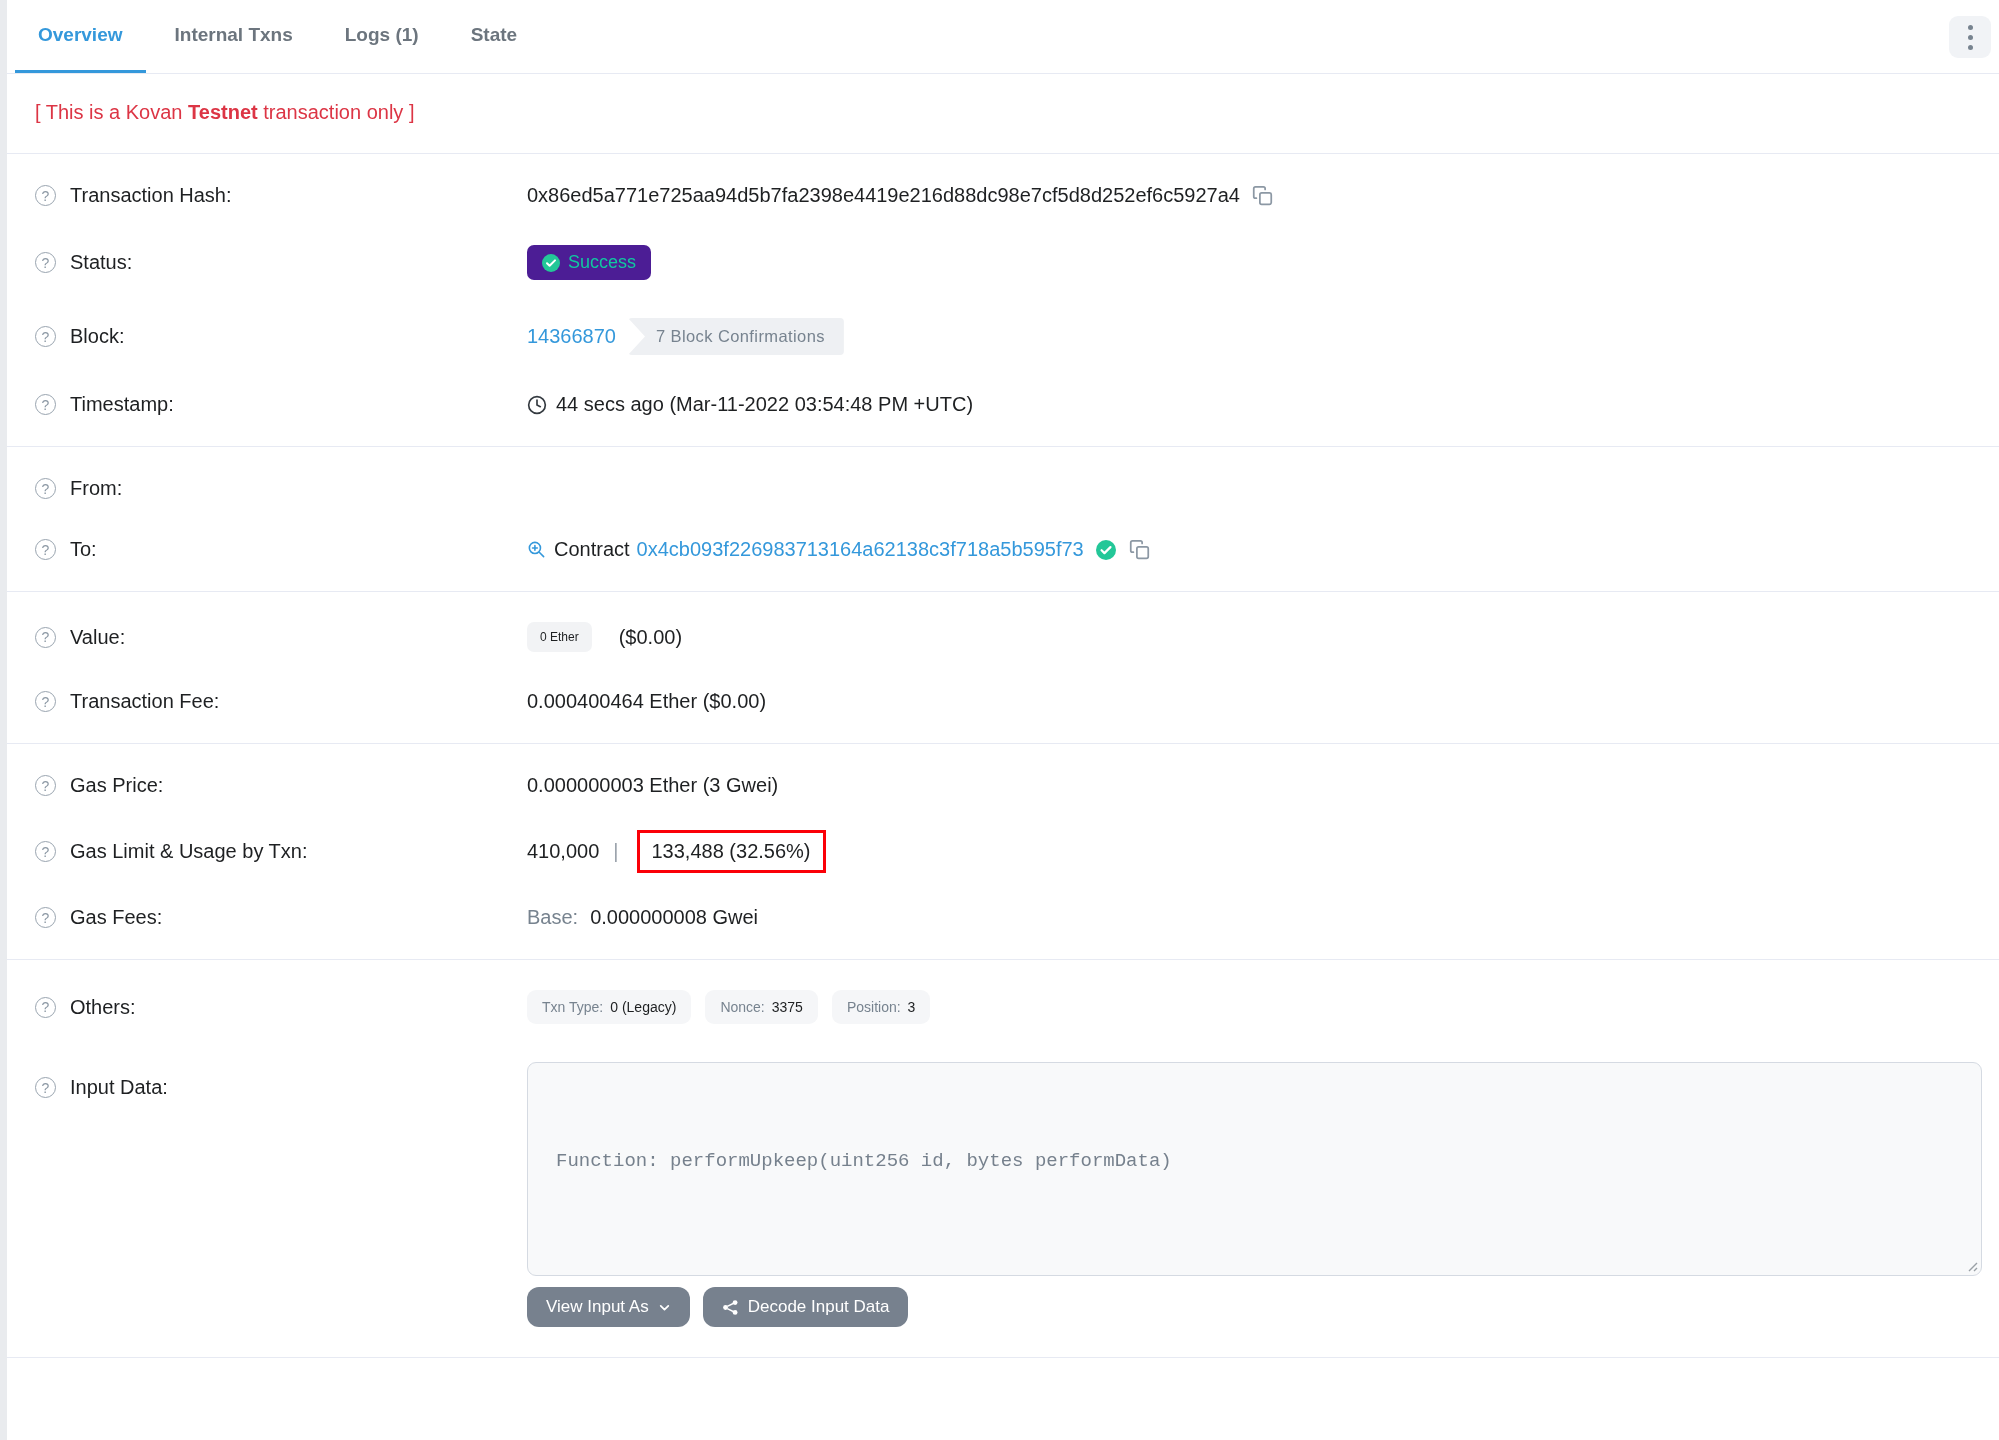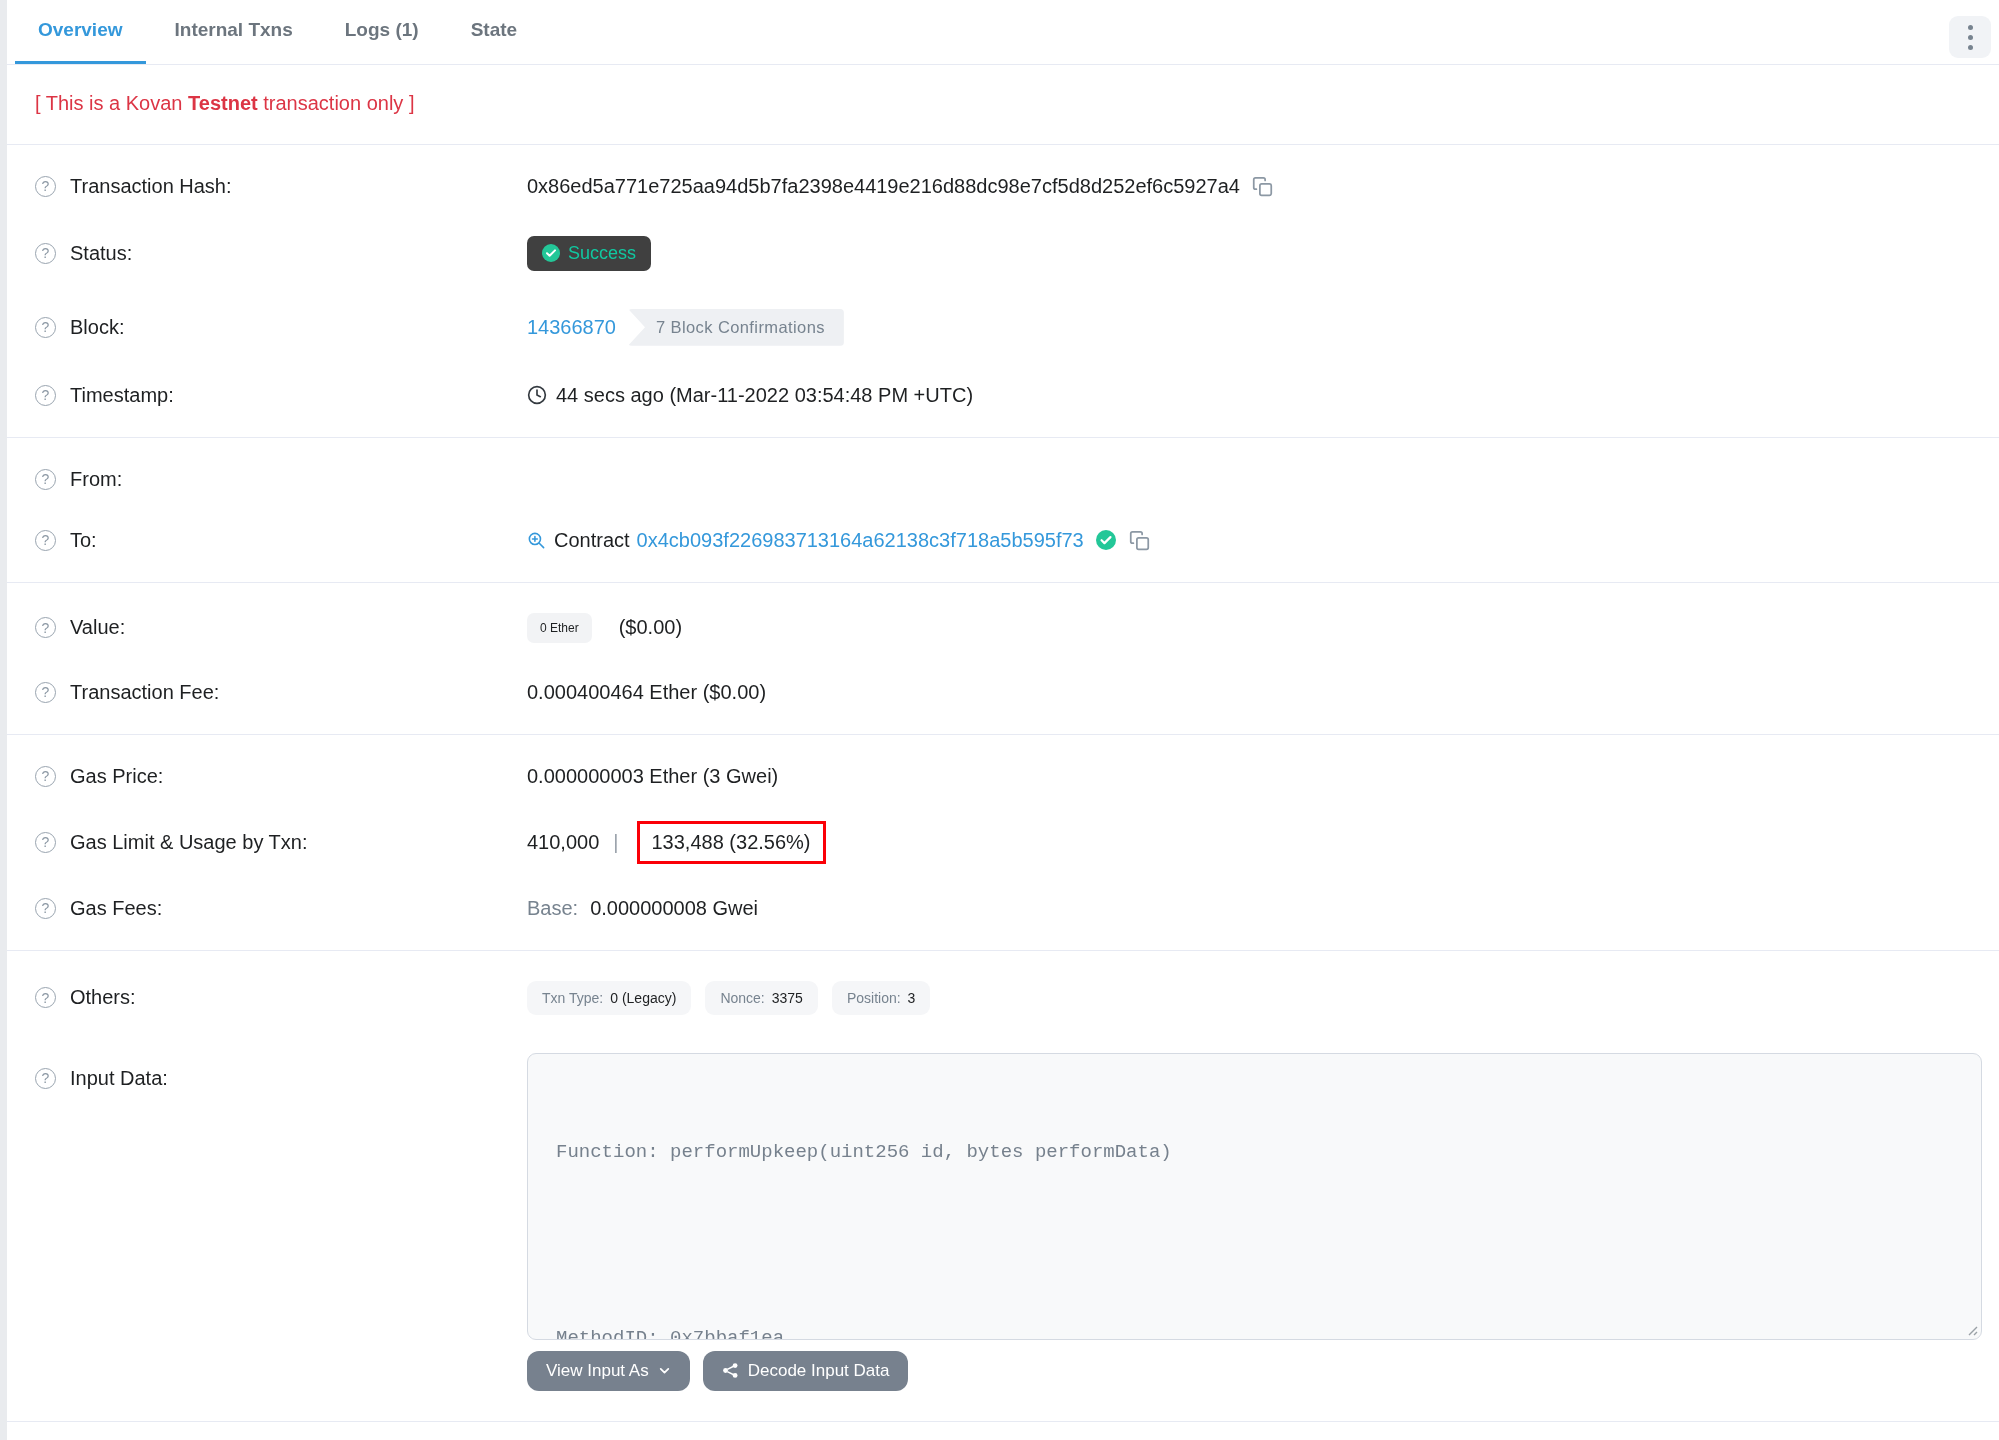--- a/index.html
+++ b/index.html
@@ -73,21 +73,21 @@
     color: #8c98a4; font-size: 14px; font-weight: 400;
     display: inline-flex; align-items: center; justify-content: center;
     cursor: pointer;
   }
   a.link { color: #3498db; text-decoration: none; cursor: pointer; }
   .muted { color: #77838f; }
   .icon-btn { cursor: pointer; display: inline-flex; align-items: center; }
   
   .badge-success {
     display: inline-flex; align-items: center; gap: 8px;
-    background: #404040; color: #10c8a0;
+    background: #4c1d95; color: #10c8a0;
     font-size: 18px;
     padding: 7px 15px; border-radius: 7px;
   }
   
   .confirmations {
     margin-left: 12px;
     background: #eef0f3; color: #77838f;
     font-size: 16.5px; letter-spacing: 0.4px;
     padding: 9px 19px 9px 28px;
     clip-path: polygon(0 0, 17px 50%, 0 100%, 100% 100%, 100% 0);
@@ -109,21 +109,21 @@
   
   .gas-sep { margin: 0 18px 0 14px; color: #9aa2ab; }
   .red-annotation {
     display: inline-block;
     border: 3px solid #fb0007;
     padding: 7px 12px;
     margin: -10px 0;
   }
   
   .input-box {
-    width: 1455px; height: 287px;
+    width: 1455px; height: 214px;
     background: #f8f9fa;
     border: 1px solid #d5dae2;
     border-radius: 9px;
     position: relative;
     overflow: hidden;
   }
   .input-box .code {
     padding: 21px 28px;
     font-family: "Liberation Mono", "DejaVu Sans Mono", monospace;
     font-size: 19px; line-height: 31px;

